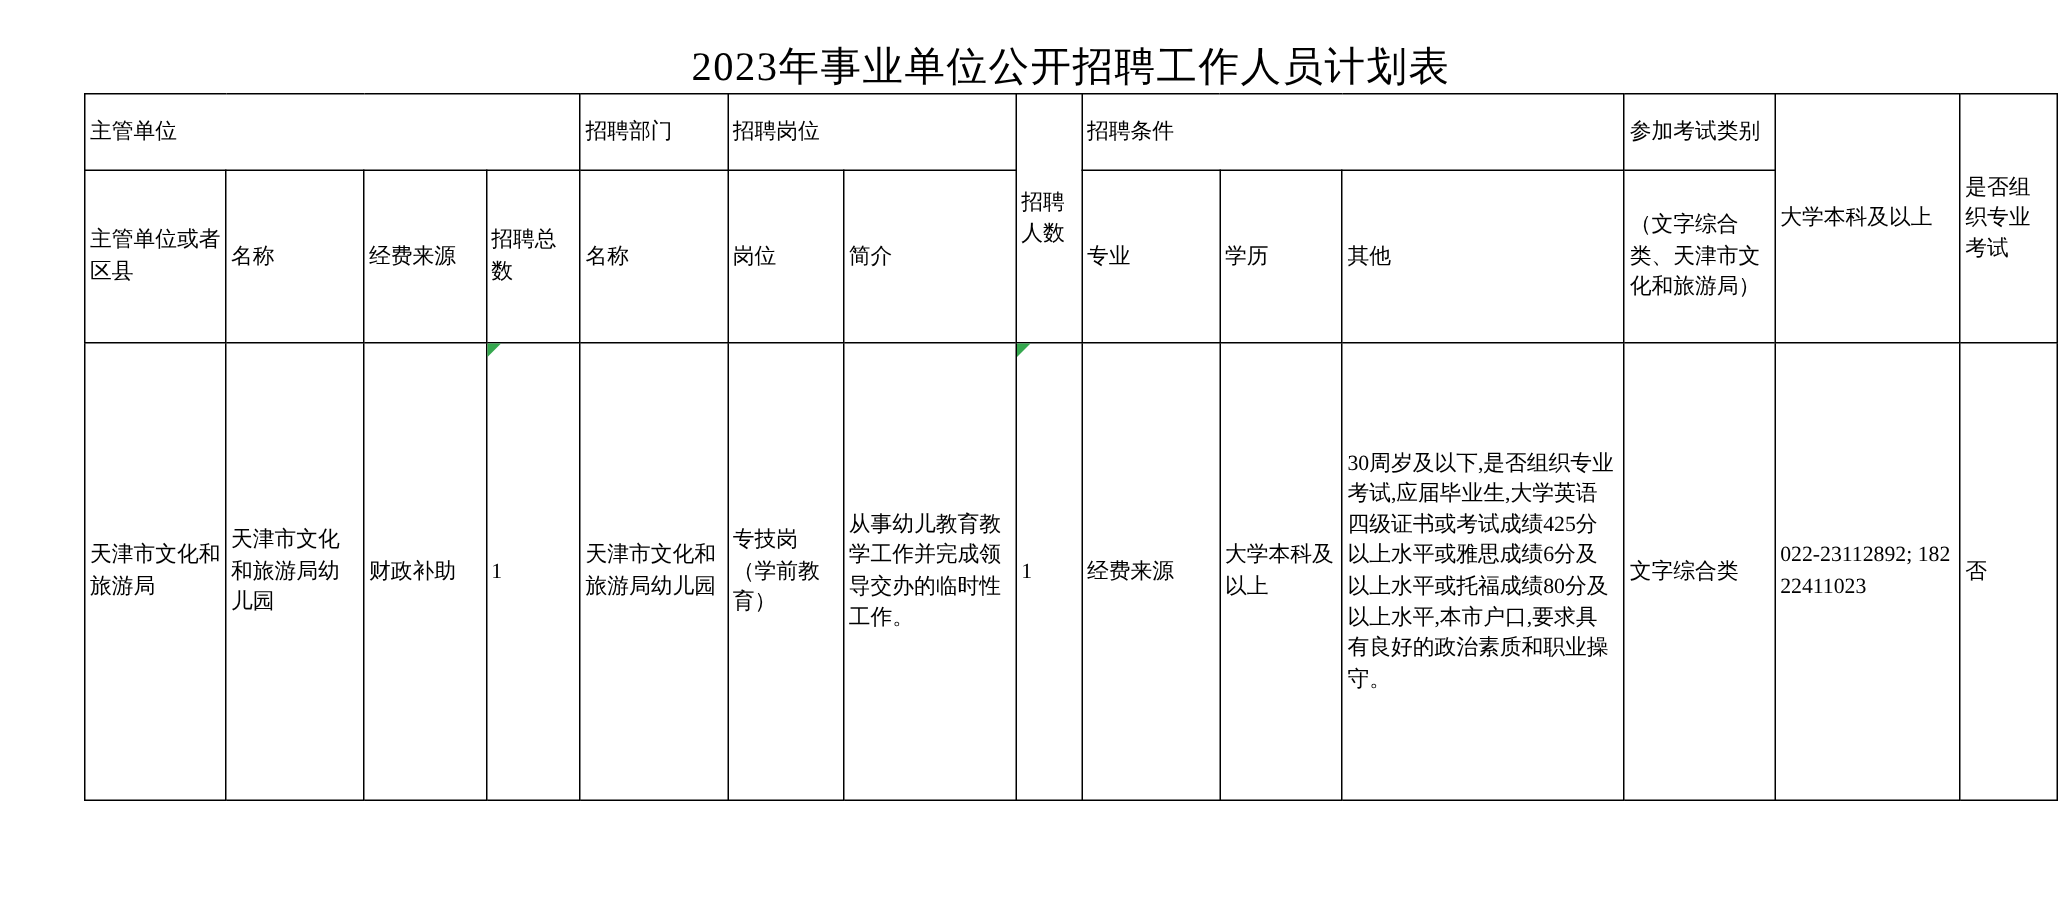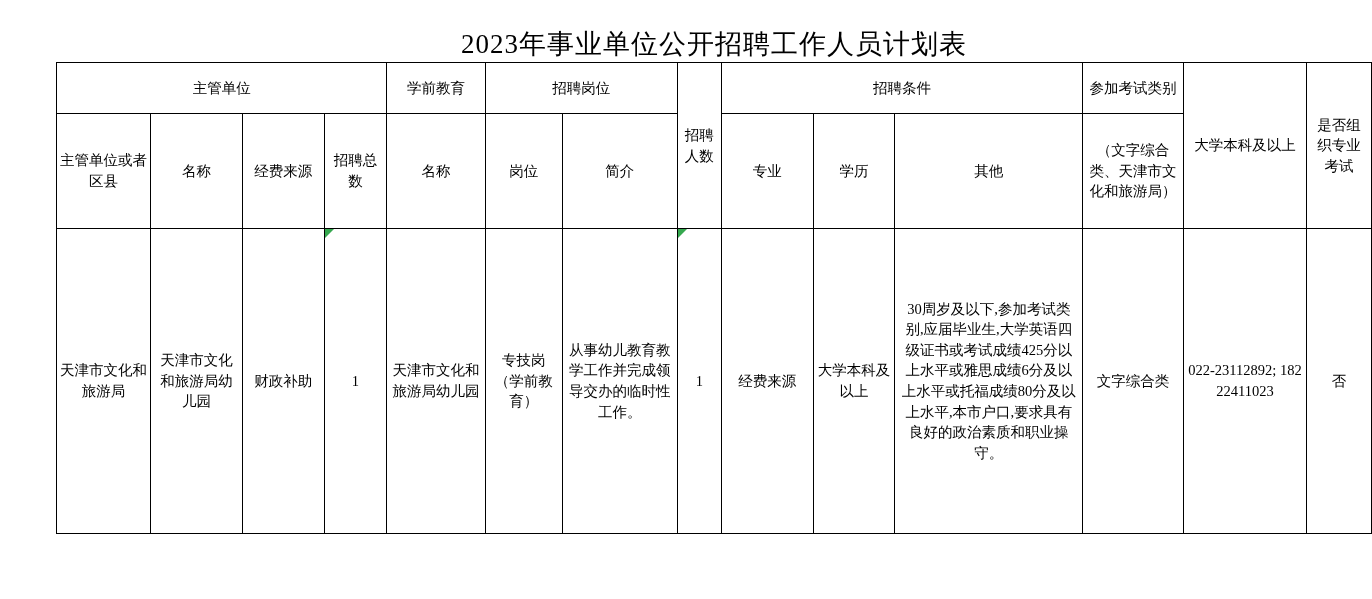--- a/index.html
+++ b/index.html
@@ -42,21 +42,20 @@
     border-collapse: collapse;
     table-layout: fixed;
     width: 1316px;
     border: 1px solid #000;
   }
   table.plan td, table.plan th {
     border: 1px solid #000;
     font-weight: normal;
     font-size: 14.5px;
     line-height: 1.42;
-    text-align: center;
     vertical-align: middle;
     padding: 2px 3px;
     word-break: break-all;
   }
   .hdr-top td {
     height: 46px;
   }
   .hdr-mid td {
     height: 110px;
   }
@@ -121,21 +120,21 @@
           <col class="c8">
           <col class="c9">
         <col class="c10">
           <col class="c11">
           <col class="c12">
           <col class="c13">
       </colgroup>
       <tbody>
         <tr class="hdr-top">
           <td colspan="4">主管单位</td>
-          <td>学前教育</td>
+          <td>招聘部门</td>
           <td colspan="2">招聘岗位</td>
           <td rowspan="2">招聘人数</td>
           <td colspan="3">招聘条件</td>
           <td>参加考试类别</td>
           <td rowspan="2">大学本科及以上</td>
           <td rowspan="2">是否组织专业考试</td>
         </tr>
         <tr class="hdr-mid">
           <td>主管单位或者区县</td>
           <td>名称</td>
@@ -153,21 +152,21 @@
           <td>天津市文化和旅游局</td>
           <td>天津市文化和旅游局幼儿园</td>
           <td>财政补助</td>
           <td class="corner-mark">1</td>
           <td>天津市文化和旅游局幼儿园</td>
           <td>专技岗（学前教育）</td>
           <td class="left-cell">从事幼儿教育教学工作并完成领导交办的临时性工作。</td>
           <td class="corner-mark">1</td>
           <td>经费来源</td>
           <td>大学本科及以上</td>
-          <td class="left-cell">30周岁及以下,参加考试类别,应届毕业生,大学英语四级证书或考试成绩425分以上水平或雅思成绩6分及以上水平或托福成绩80分及以上水平,本市户口,要求具有良好的政治素质和职业操守。</td>
+          <td class="left-cell">30周岁及以下,是否组织专业考试,应届毕业生,大学英语四级证书或考试成绩425分以上水平或雅思成绩6分及以上水平或托福成绩80分及以上水平,本市户口,要求具有良好的政治素质和职业操守。</td>
           <td class="left-cell">文字综合类</td>
           <td>022-23112892; 18222411023</td>
           <td>否</td>
         </tr>
       </tbody>
     </table>
   </div>
 
 </div>
 

